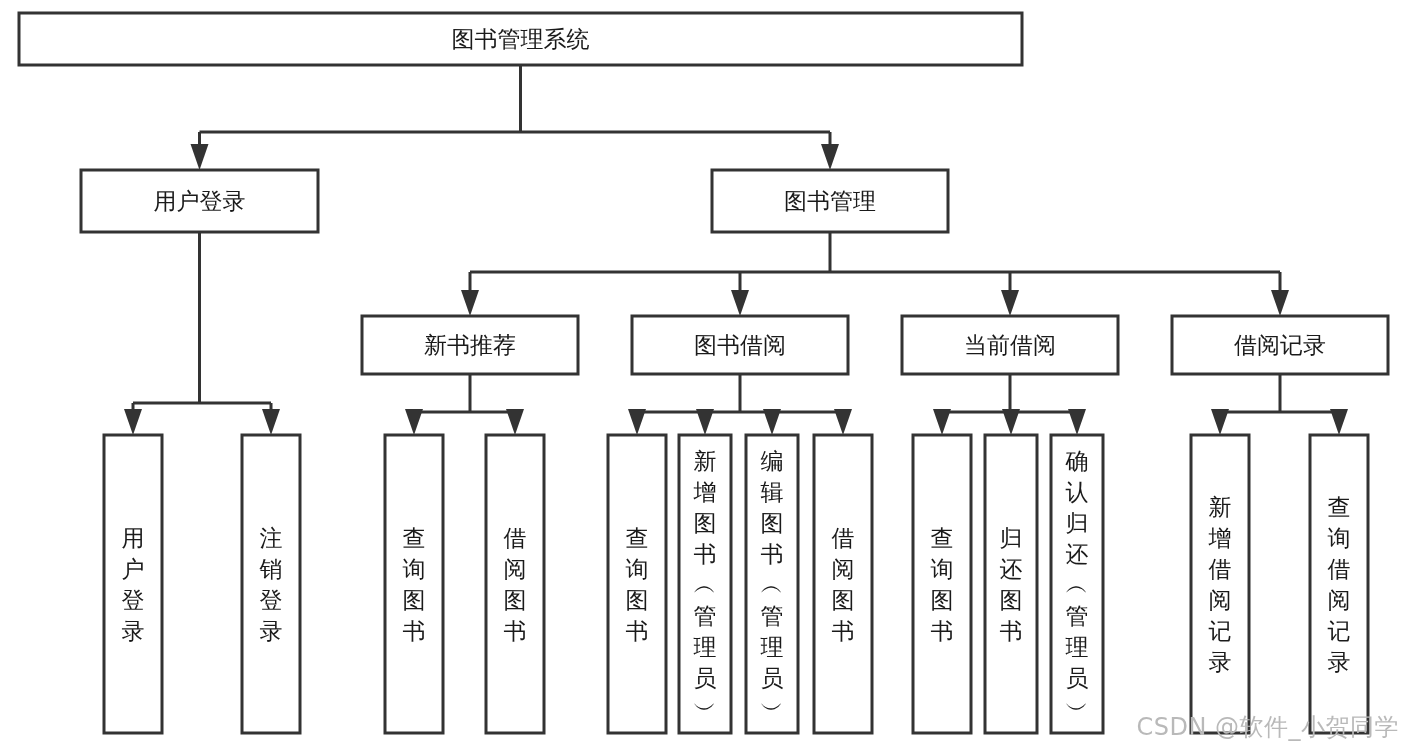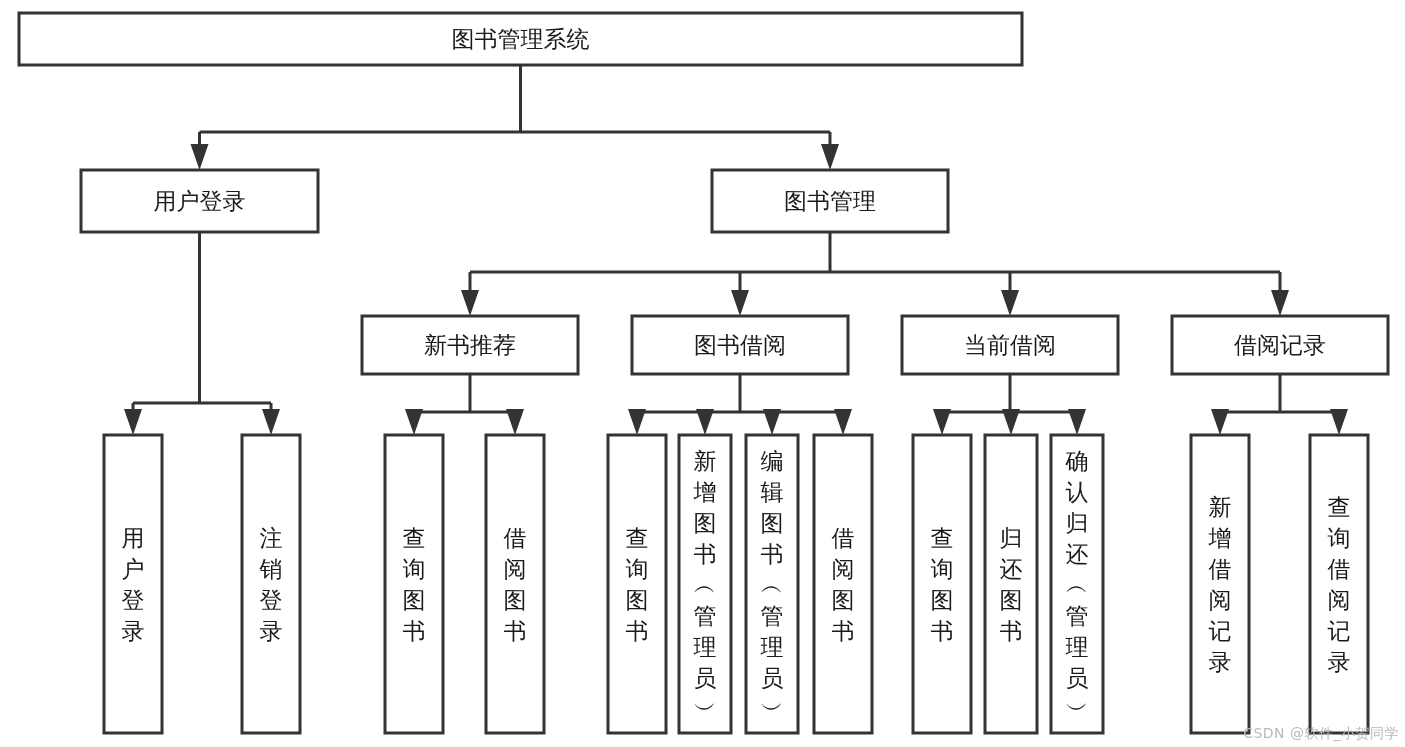--- a/index.html
+++ b/index.html
@@ -50,21 +50,21 @@
     font-family: "DejaVu Sans", "Liberation Sans", sans-serif;
     font-size: 23px;
     fill: #1a1a1a;
     text-anchor: middle;
   }
   .watermark {
     position: absolute;
     right: 6px;
     bottom: 4px;
     font-family: "DejaVu Sans", "Liberation Sans", sans-serif;
-    font-size: 14px;
+    font-size: 24px;
     color: #b9b9b9;
     white-space: nowrap;
     letter-spacing: 0.5px;
   }
 </style>
 </head>
 <body>
 
 <div id="diagram-root">
 

